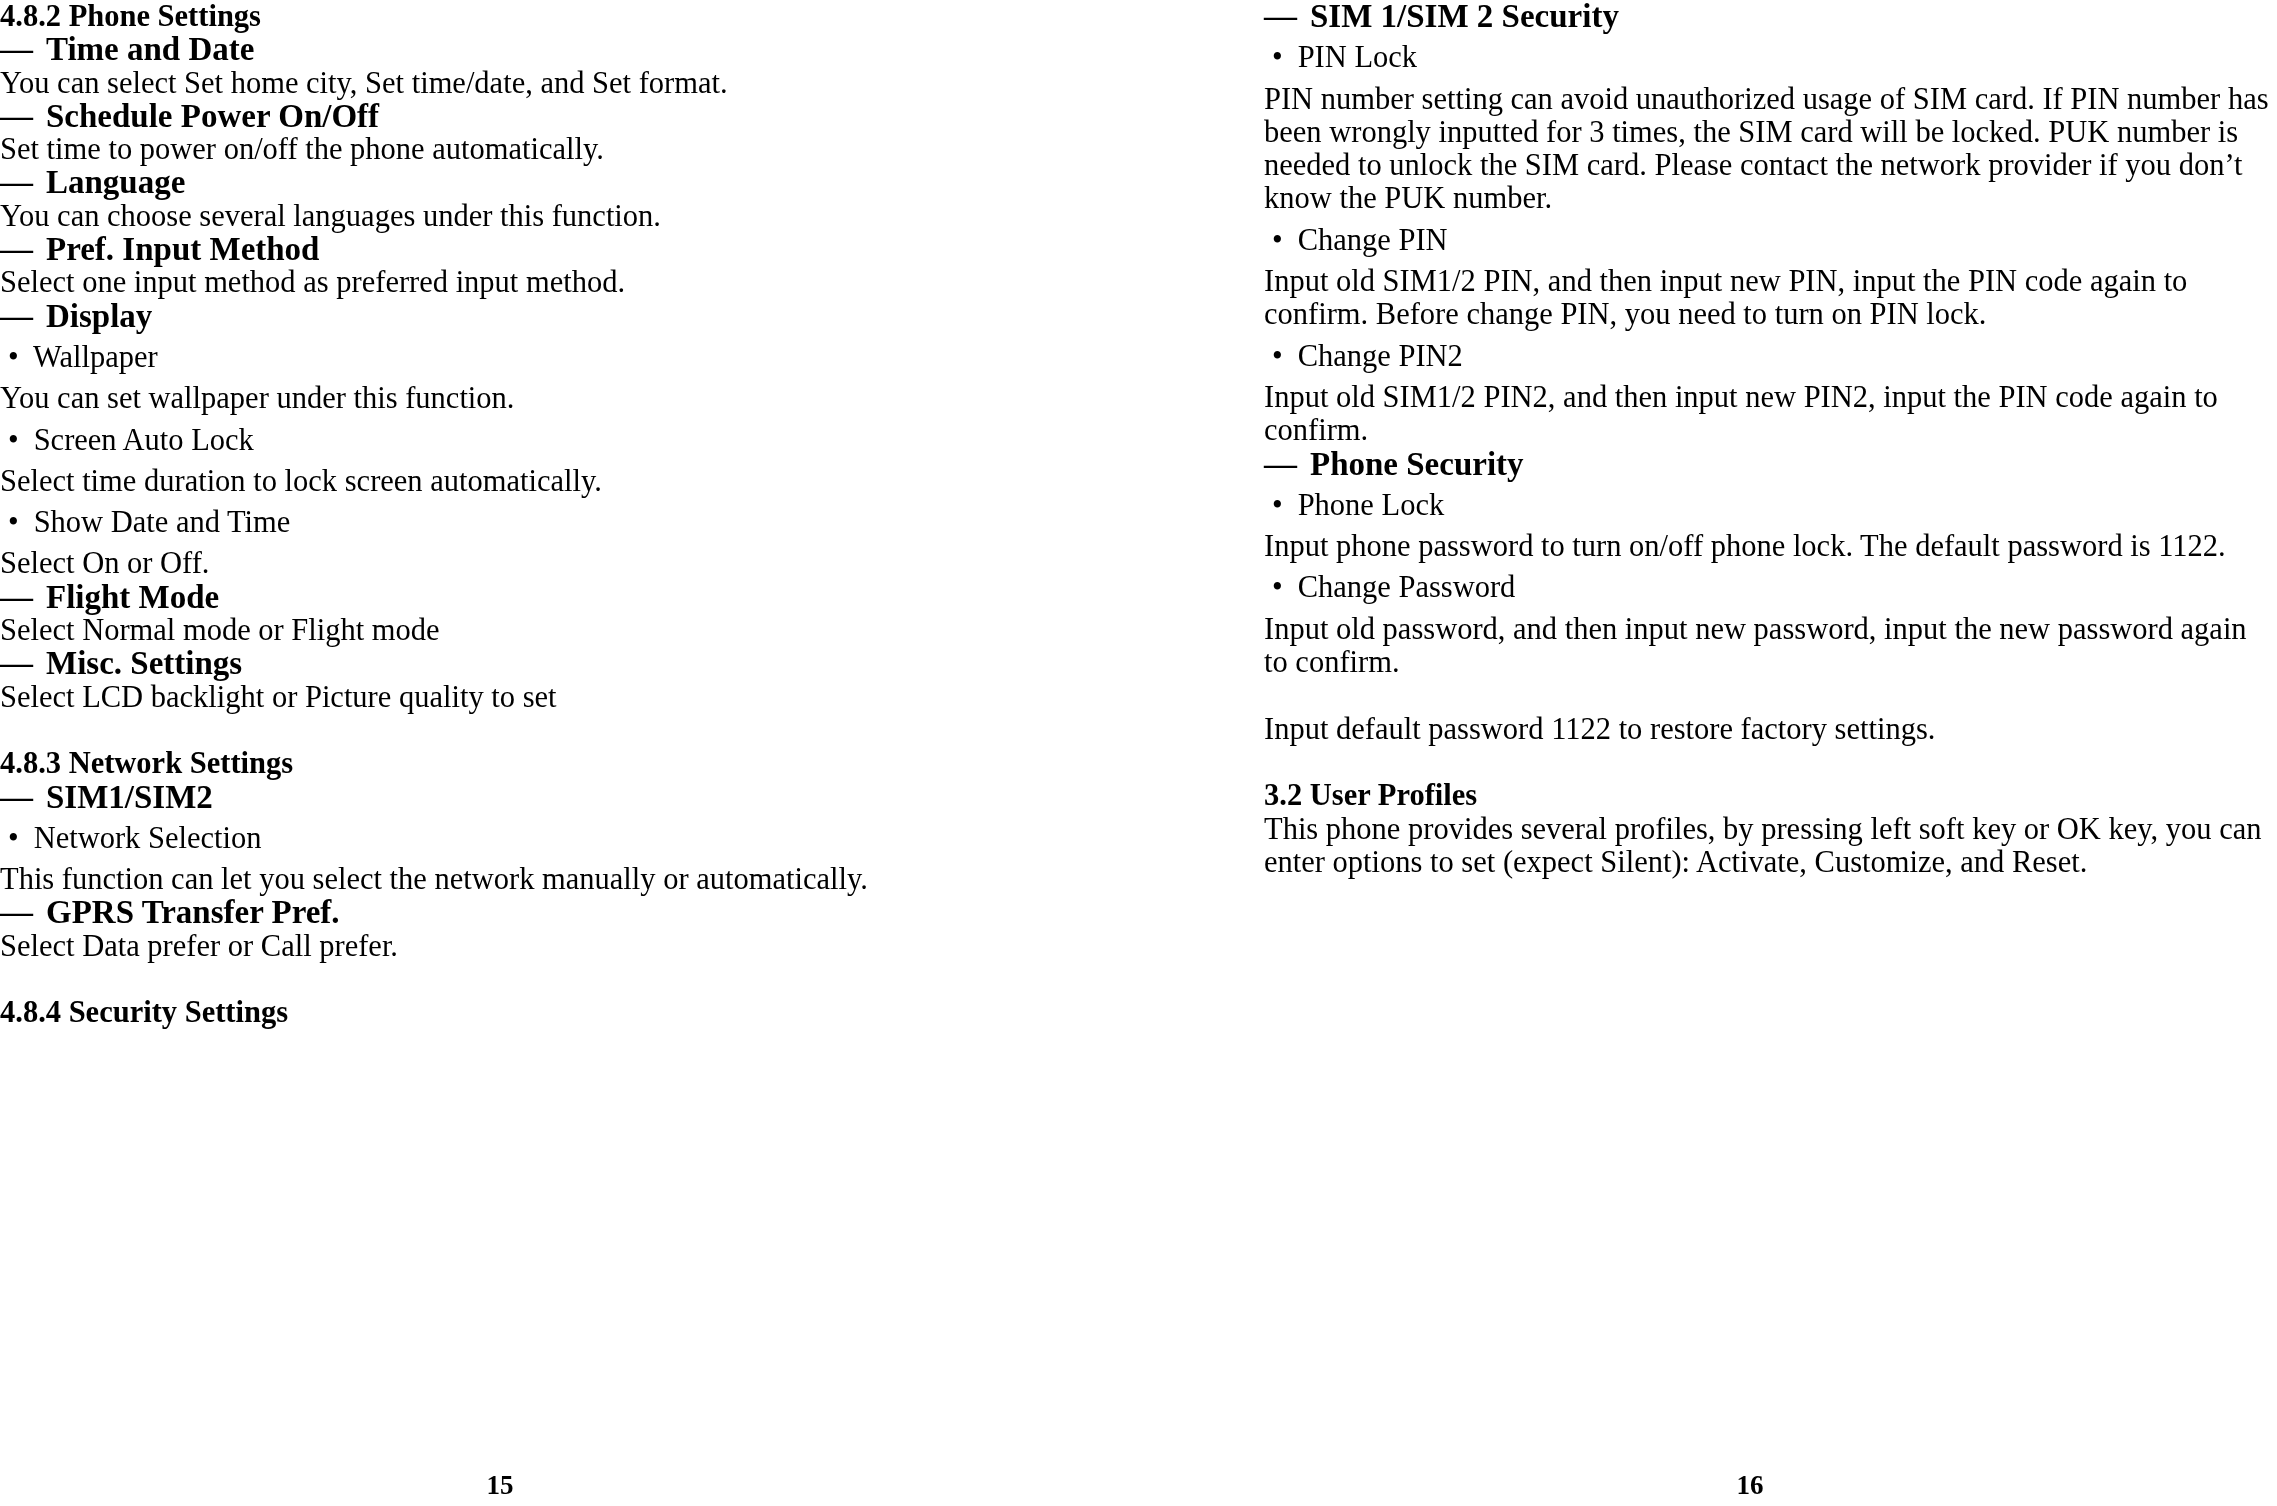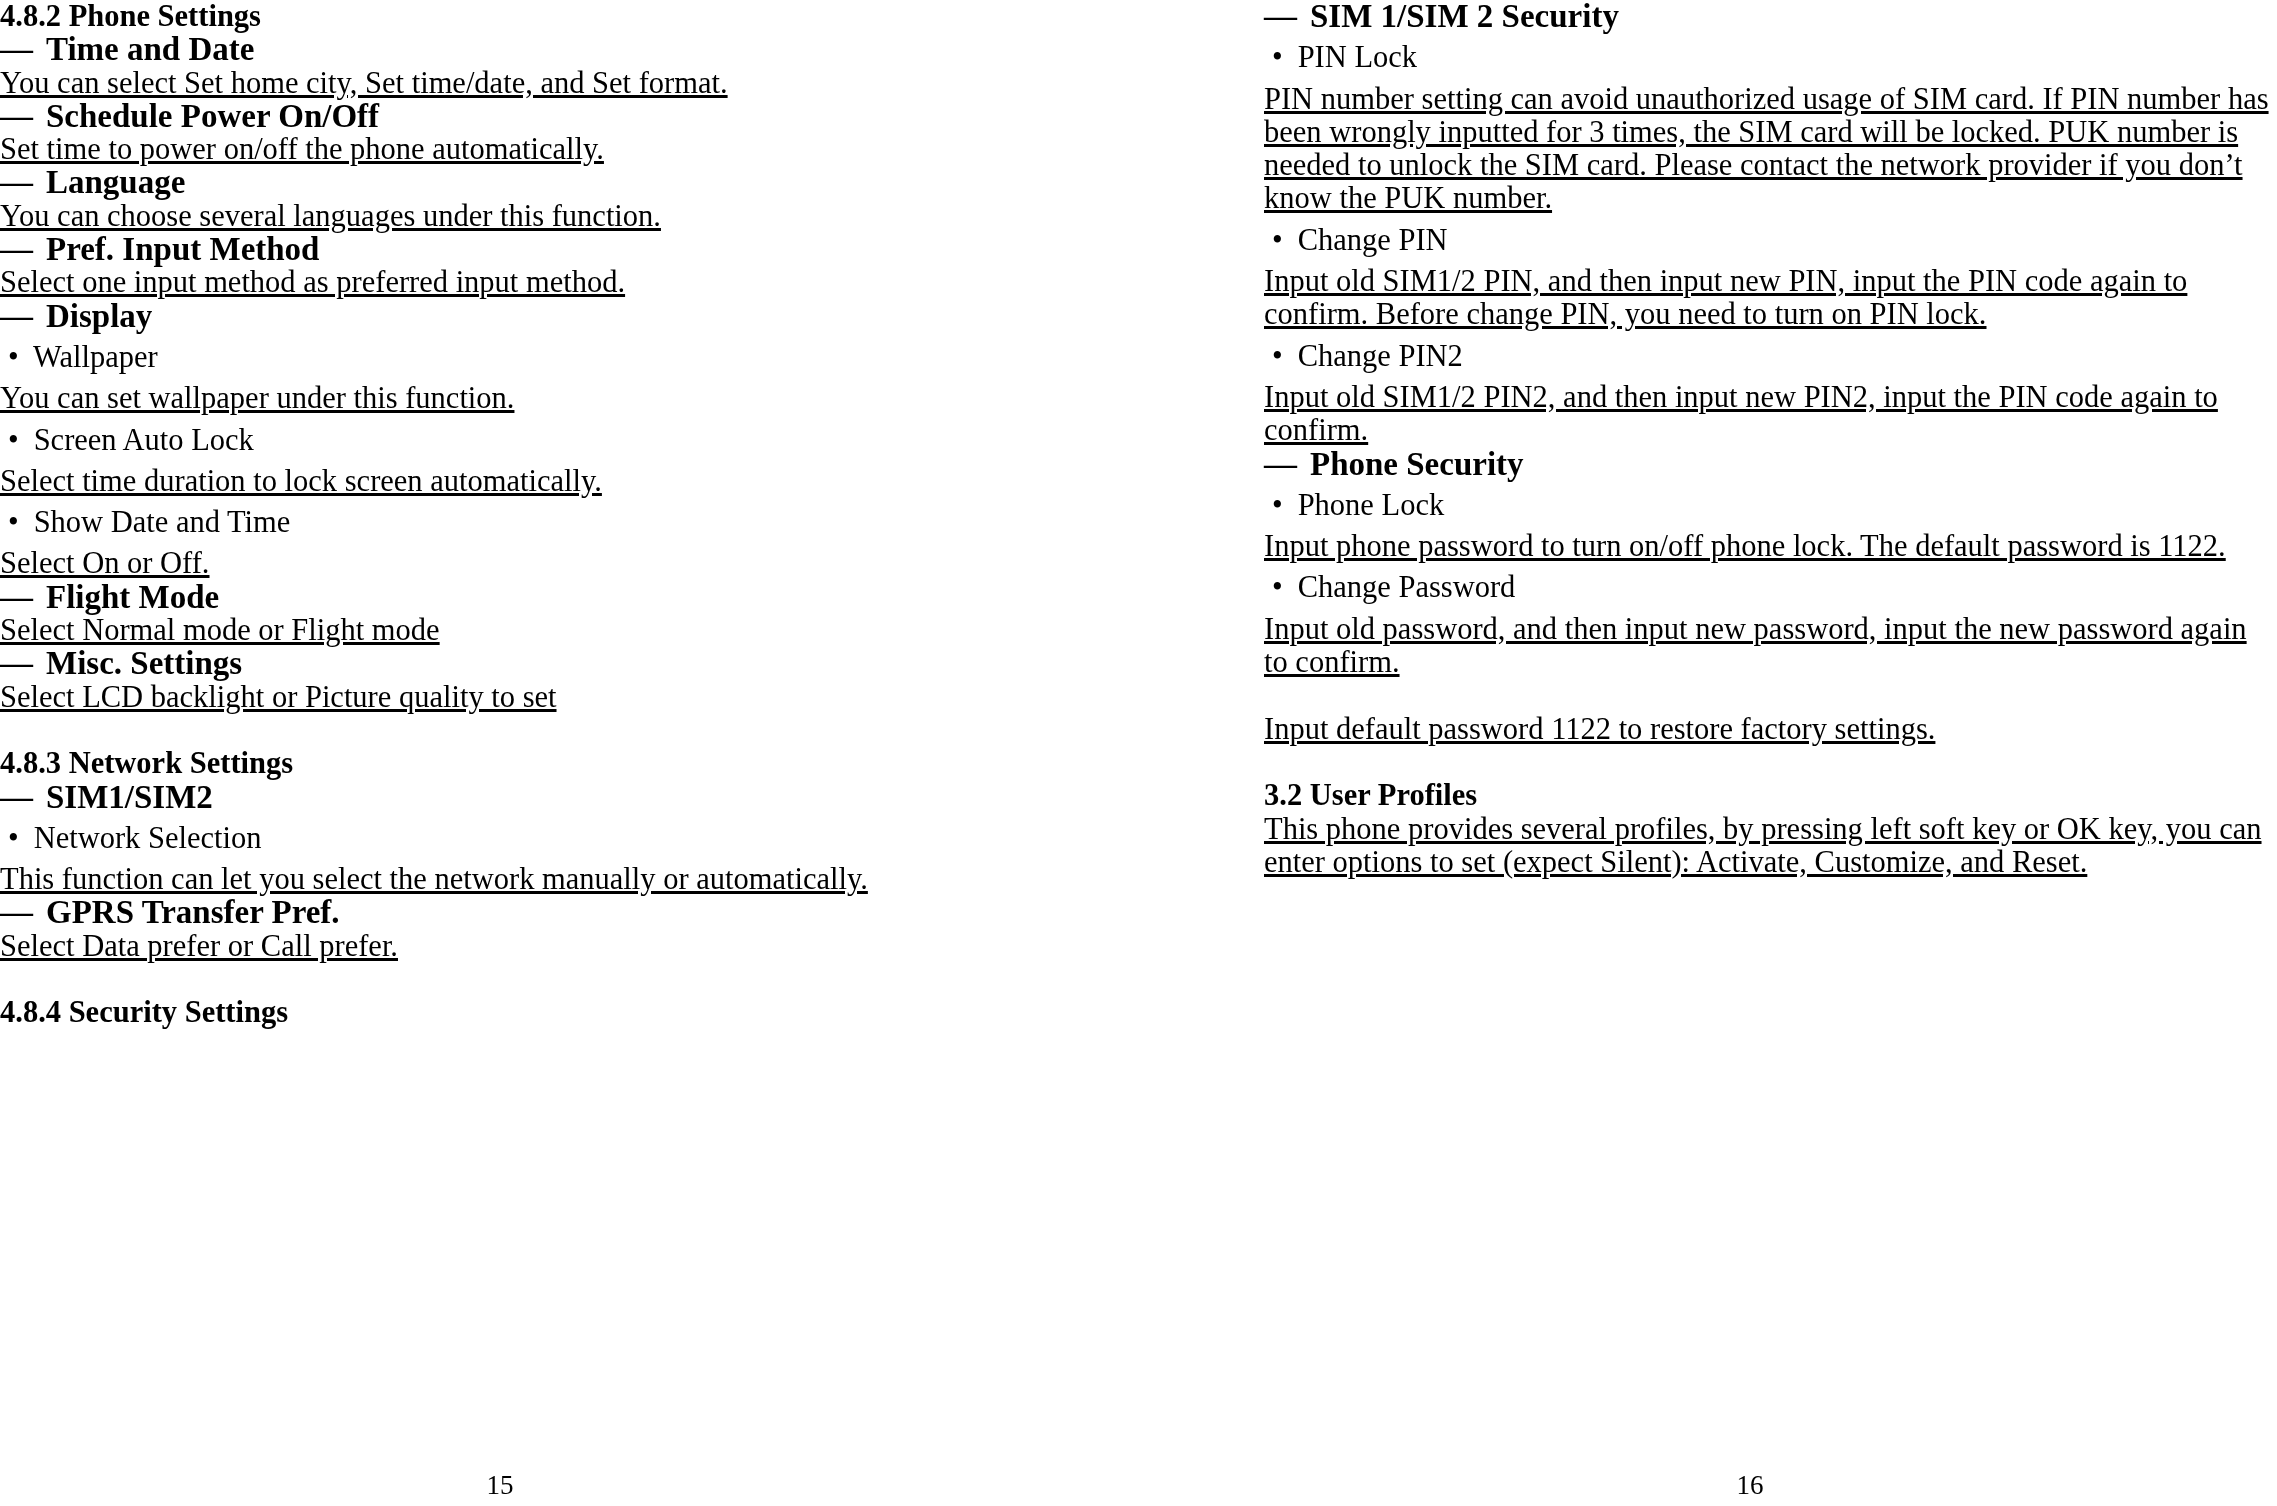--- a/index.html
+++ b/index.html
@@ -32,21 +32,20 @@
   .page-right { width: 1027px; padding: 0 0 0 14px; }
 
   .col-body {
     width: 100%;
   }
   .para {
     font-size: 30.5px;
     line-height: 33.3px;
     margin: 0;
     text-indent: 0;
-    text-decoration: underline;
   }
   .section-heading {
     font-size: 30.5px;
     line-height: 33.3px;
     font-weight: bold;
     margin: 0;
   }
   .sub-heading {
     font-size: 33px;
     line-height: 33.3px;
@@ -74,20 +73,21 @@
     height: 33.3px;
   }
 
   .page-number {
     position: absolute;
     bottom: 6px;
     font-size: 27px;
     line-height: 30px;
     text-align: center;
     font-family: "Liberation Serif", "DejaVu Serif", serif;
+    font-weight: bold;
   }
   .page-number-left  { left: 0; width: 1000px; }
   .page-number-right { left: 0; width: 1000px; }
 </style>
 </head>
 <body>
 
 <div class="page-spread">
 
   <div class="page page-left">

